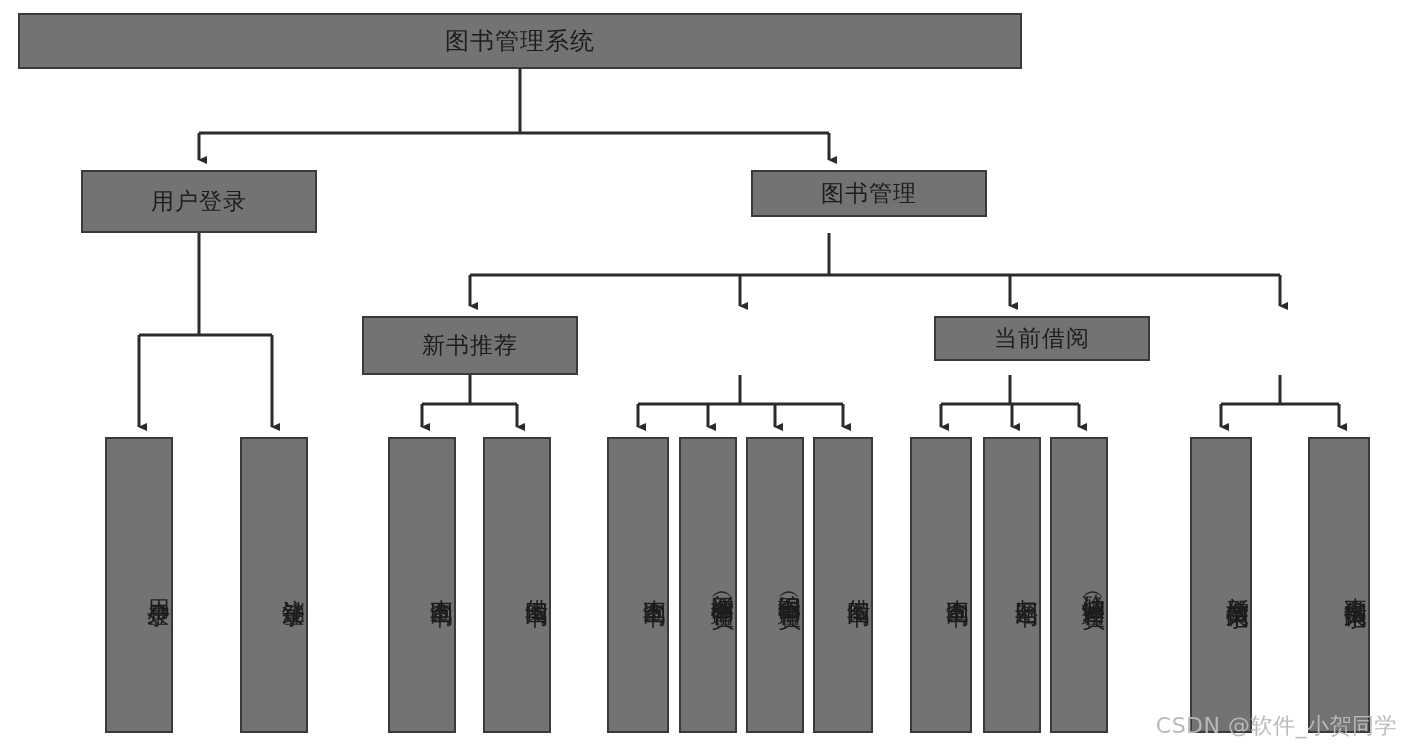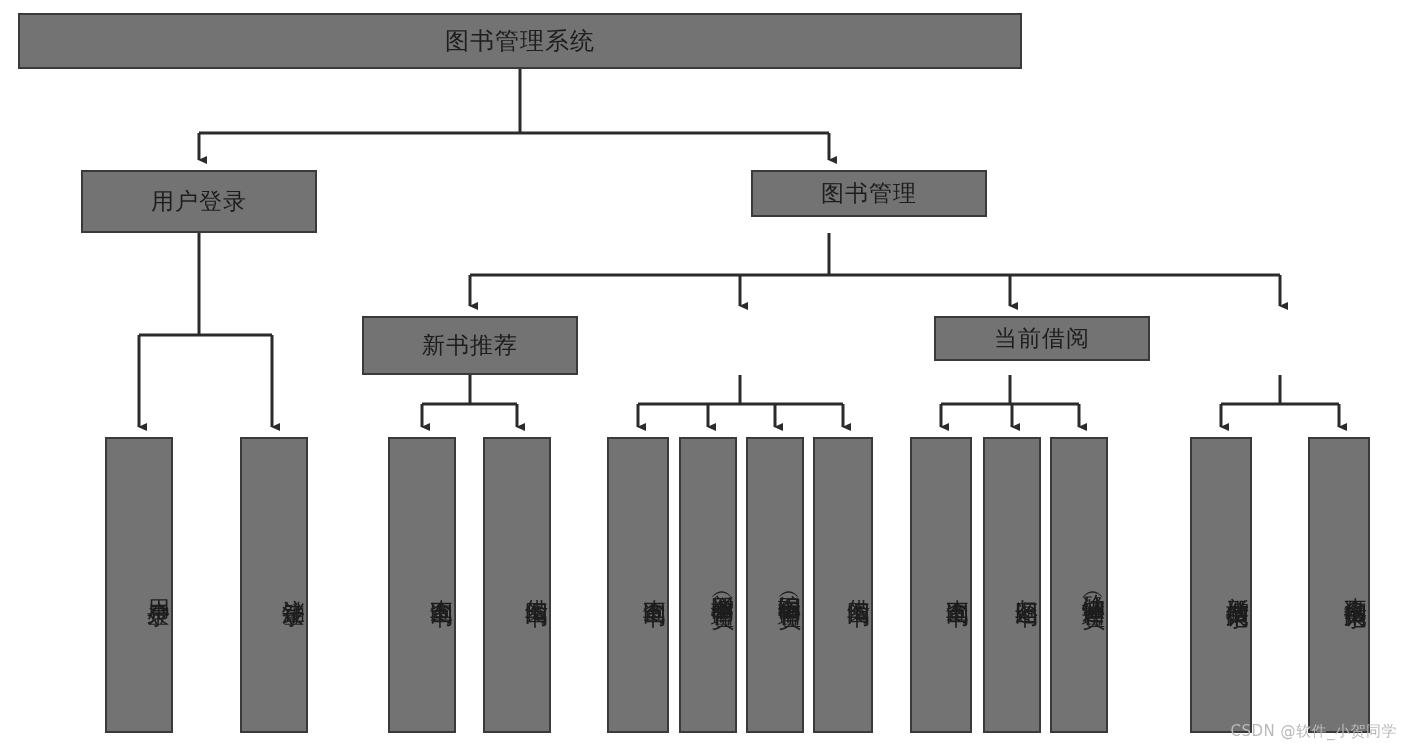--- a/index.html
+++ b/index.html
@@ -57,21 +57,21 @@
     text-orientation: upright;
     white-space: nowrap;
   }
   .node.root {
     font-size: 24px;
   }
   .watermark {
     position: absolute;
     right: 8px;
     bottom: 6px;
-    font-size: 15px;
+    font-size: 22px;
     color: #b9b9b9;
     letter-spacing: 0.5px;
     white-space: nowrap;
     user-select: none;
   }
 </style>
 </head>
 <body>
 
 <div id="diagram-canvas">

